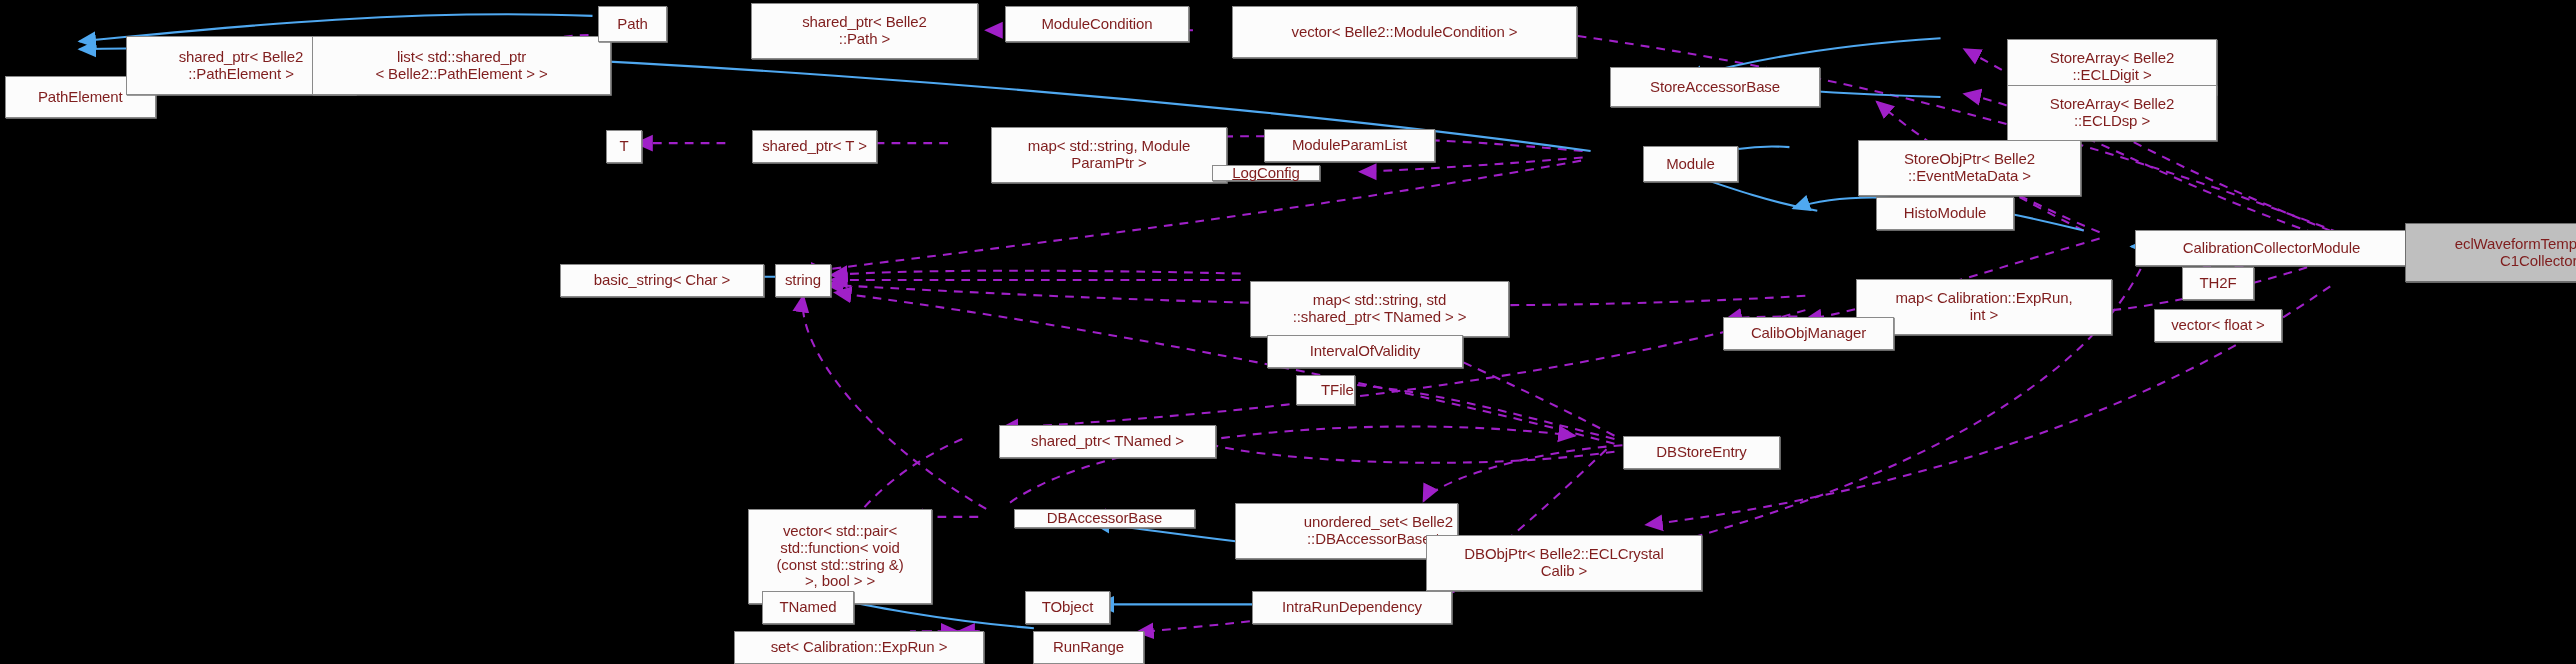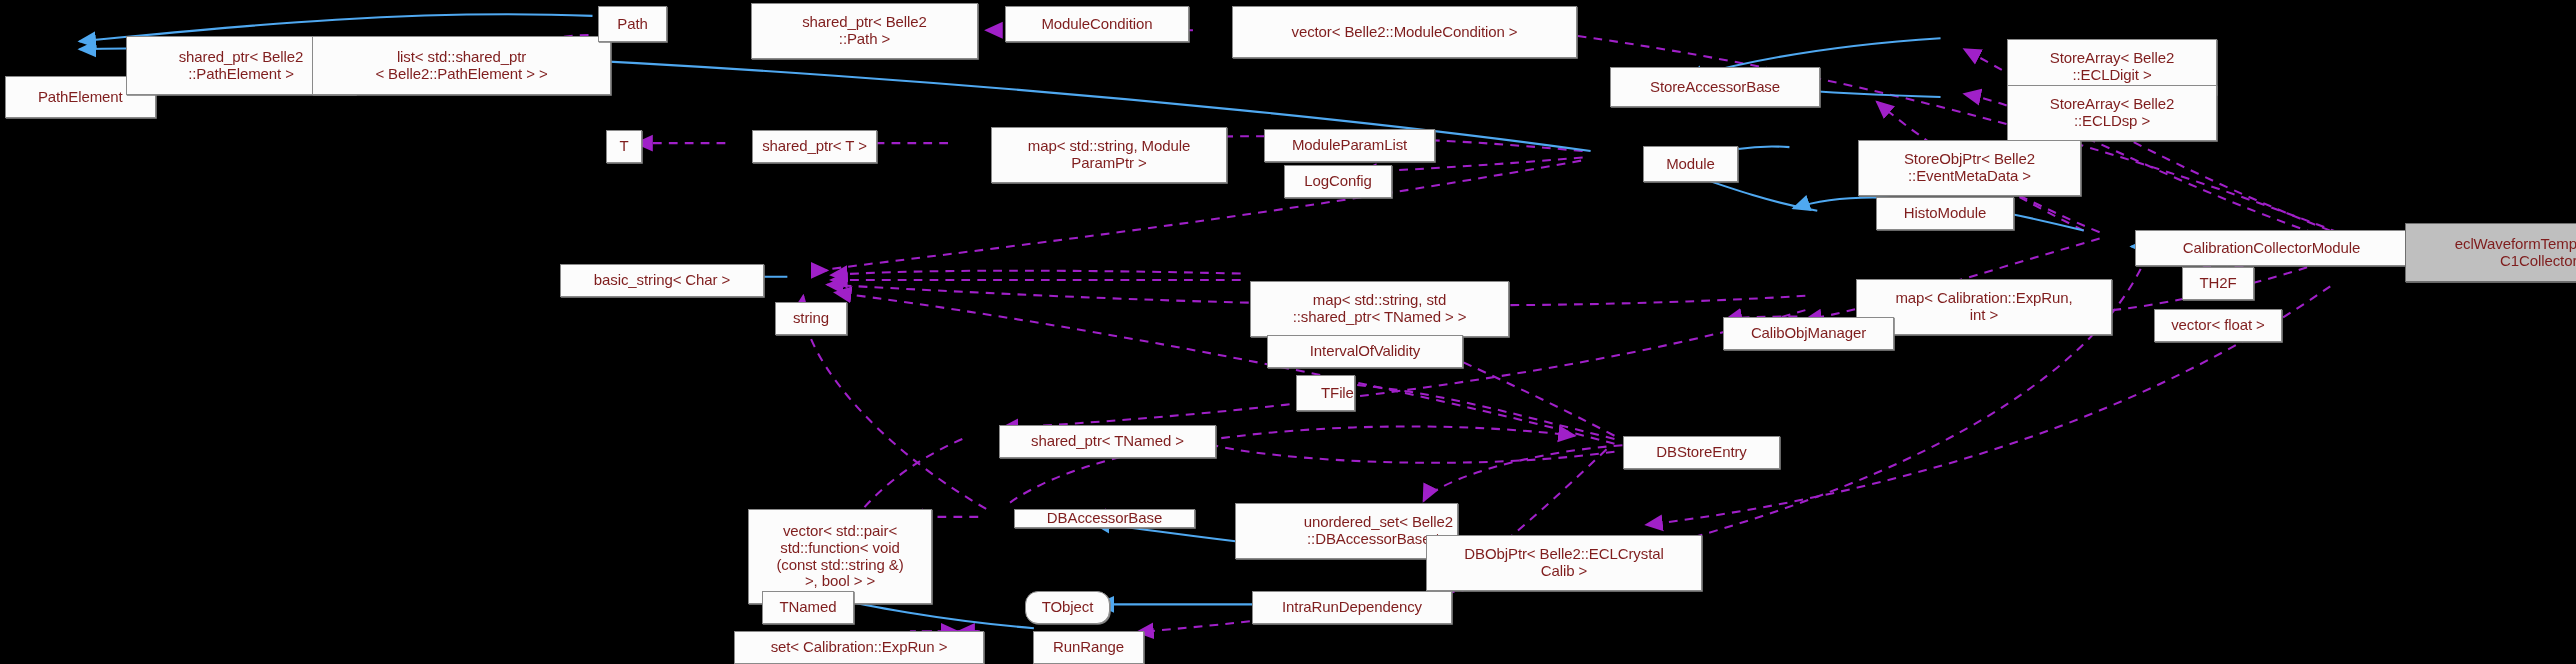--- a/index.html
+++ b/index.html
@@ -145,51 +145,51 @@
       <div class="node" style="left: 1610px; top: 67px; width: 210px; height: 40px;"><span>StoreAccessorBase</span></div>
       <div class="node" style="left: 2007px; top: 39px; width: 210px; height: 56px;"><span>StoreArray&lt; Belle2
 ::ECLDigit &gt;</span></div>
       <div class="node" style="left: 2007px; top: 85px; width: 210px; height: 56px;"><span>StoreArray&lt; Belle2
 ::ECLDsp &gt;</span></div>
       <div class="node" style="left: 606px; top: 130px; width: 36px; height: 33px;"><span>T</span></div>
       <div class="node" style="left: 752px; top: 130px; width: 125px; height: 33px;"><span>shared_ptr&lt; T &gt;</span></div>
       <div class="node" style="left: 991px; top: 127px; width: 236px; height: 56px;"><span>map&lt; std::string, Module
 ParamPtr &gt;</span></div>
       <div class="node" style="left: 1264px; top: 129px; width: 171px; height: 33px;"><span>ModuleParamList</span></div>
-      <div class="node" style="left: 1284px; top: 165px; width: 108px; height: 33px;"><span>LogConfig</span></div>
+      <div class="node" style="left: 1212px; top: 165px; width: 108px; height: 16px; text-decoration: underline;"><span>LogConfig</span></div>
       <div class="node" style="left: 1643px; top: 146px; width: 95px; height: 36px;"><span>Module</span></div>
       <div class="node" style="left: 1858px; top: 140px; width: 223px; height: 56px;"><span>StoreObjPtr&lt; Belle2
 ::EventMetaData &gt;</span></div>
       <div class="node" style="left: 1876px; top: 197px; width: 138px; height: 33px;"><span>HistoModule</span></div>
       <div class="node" style="left: 2135px; top: 230px; width: 273px; height: 36px;"><span>CalibrationCollectorModule</span></div>
       <div class="node current" style="left: 2405px; top: 223px; width: 316px; height: 59px;"><span>eclWaveformTemplateCalibration
 C1CollectorModule</span></div>
       <div class="node" style="left: 560px; top: 264px; width: 204px; height: 33px;"><span>basic_string&lt; Char &gt;</span></div>
-      <div class="node" style="left: 775px; top: 264px; width: 72px; height: 33px; margin-top: 38px;"><span>string</span></div>
+      <div class="node" style="left: 775px; top: 264px; width: 56px; height: 33px;"><span>string</span></div>
       <div class="node" style="left: 2182px; top: 267px; width: 72px; height: 33px;"><span>TH2F</span></div>
       <div class="node" style="left: 1250px; top: 281px; width: 259px; height: 56px;"><span>map&lt; std::string, std
 ::shared_ptr&lt; TNamed &gt; &gt;</span></div>
       <div class="node" style="left: 1856px; top: 279px; width: 256px; height: 56px;"><span>map&lt; Calibration::ExpRun,
 int &gt;</span></div>
       <div class="node" style="left: 2154px; top: 309px; width: 128px; height: 33px;"><span>vector&lt; float &gt;</span></div>
       <div class="node" style="left: 1723px; top: 317px; width: 171px; height: 33px;"><span>CalibObjManager</span></div>
       <div class="node" style="left: 1267px; top: 335px; width: 196px; height: 33px;"><span>IntervalOfValidity</span></div>
-      <div class="node" style="left: 1296px; top: 375px; width: 59px; height: 36px; padding-left: 24px;"><span>TFile</span></div>
+      <div class="node" style="left: 1296px; top: 375px; width: 59px; height: 30px; padding-left: 24px;"><span>TFile</span></div>
       <div class="node" style="left: 999px; top: 425px; width: 217px; height: 33px;"><span>shared_ptr&lt; TNamed &gt;</span></div>
       <div class="node" style="left: 1623px; top: 436px; width: 157px; height: 33px;"><span>DBStoreEntry</span></div>
       <div class="node" style="left: 748px; top: 509px; width: 184px; height: 95px;"><span>vector&lt; std::pair&lt;
 std::function&lt; void
 (const std::string &amp;)
 &gt;, bool &gt; &gt;</span></div>
       <div class="node" style="left: 1014px; top: 509px; width: 181px; height: 19px;"><span>DBAccessorBase</span></div>
       <div class="node" style="left: 1235px; top: 503px; width: 223px; height: 56px; text-align: right;"><span>unordered_set&lt; Belle2
 ::DBAccessorBase * &gt;</span></div>
       <div class="node" style="left: 1426px; top: 535px; width: 276px; height: 56px;"><span>DBObjPtr&lt; Belle2::ECLCrystal
 Calib &gt;</span></div>
       <div class="node" style="left: 762px; top: 591px; width: 92px; height: 33px;"><span>TNamed</span></div>
-      <div class="node" style="left: 1025px; top: 591px; width: 85px; height: 33px; border-radius: 13px;"><span>TObject</span></div>
+      <div class="node" style="left: 1025px; top: 591px; width: 85px; height: 33px;"><span>TObject</span></div>
       <div class="node" style="left: 1252px; top: 591px; width: 200px; height: 33px;"><span>IntraRunDependency</span></div>
       <div class="node" style="left: 734px; top: 631px; width: 250px; height: 33px;"><span>set&lt; Calibration::ExpRun &gt;</span></div>
       <div class="node" style="left: 1017px; top: 631px; width: 111px; height: 33px; margin-left: 16px;"><span>RunRange</span></div>
     </div>
 
 </div>
 
 
 </body></html>

